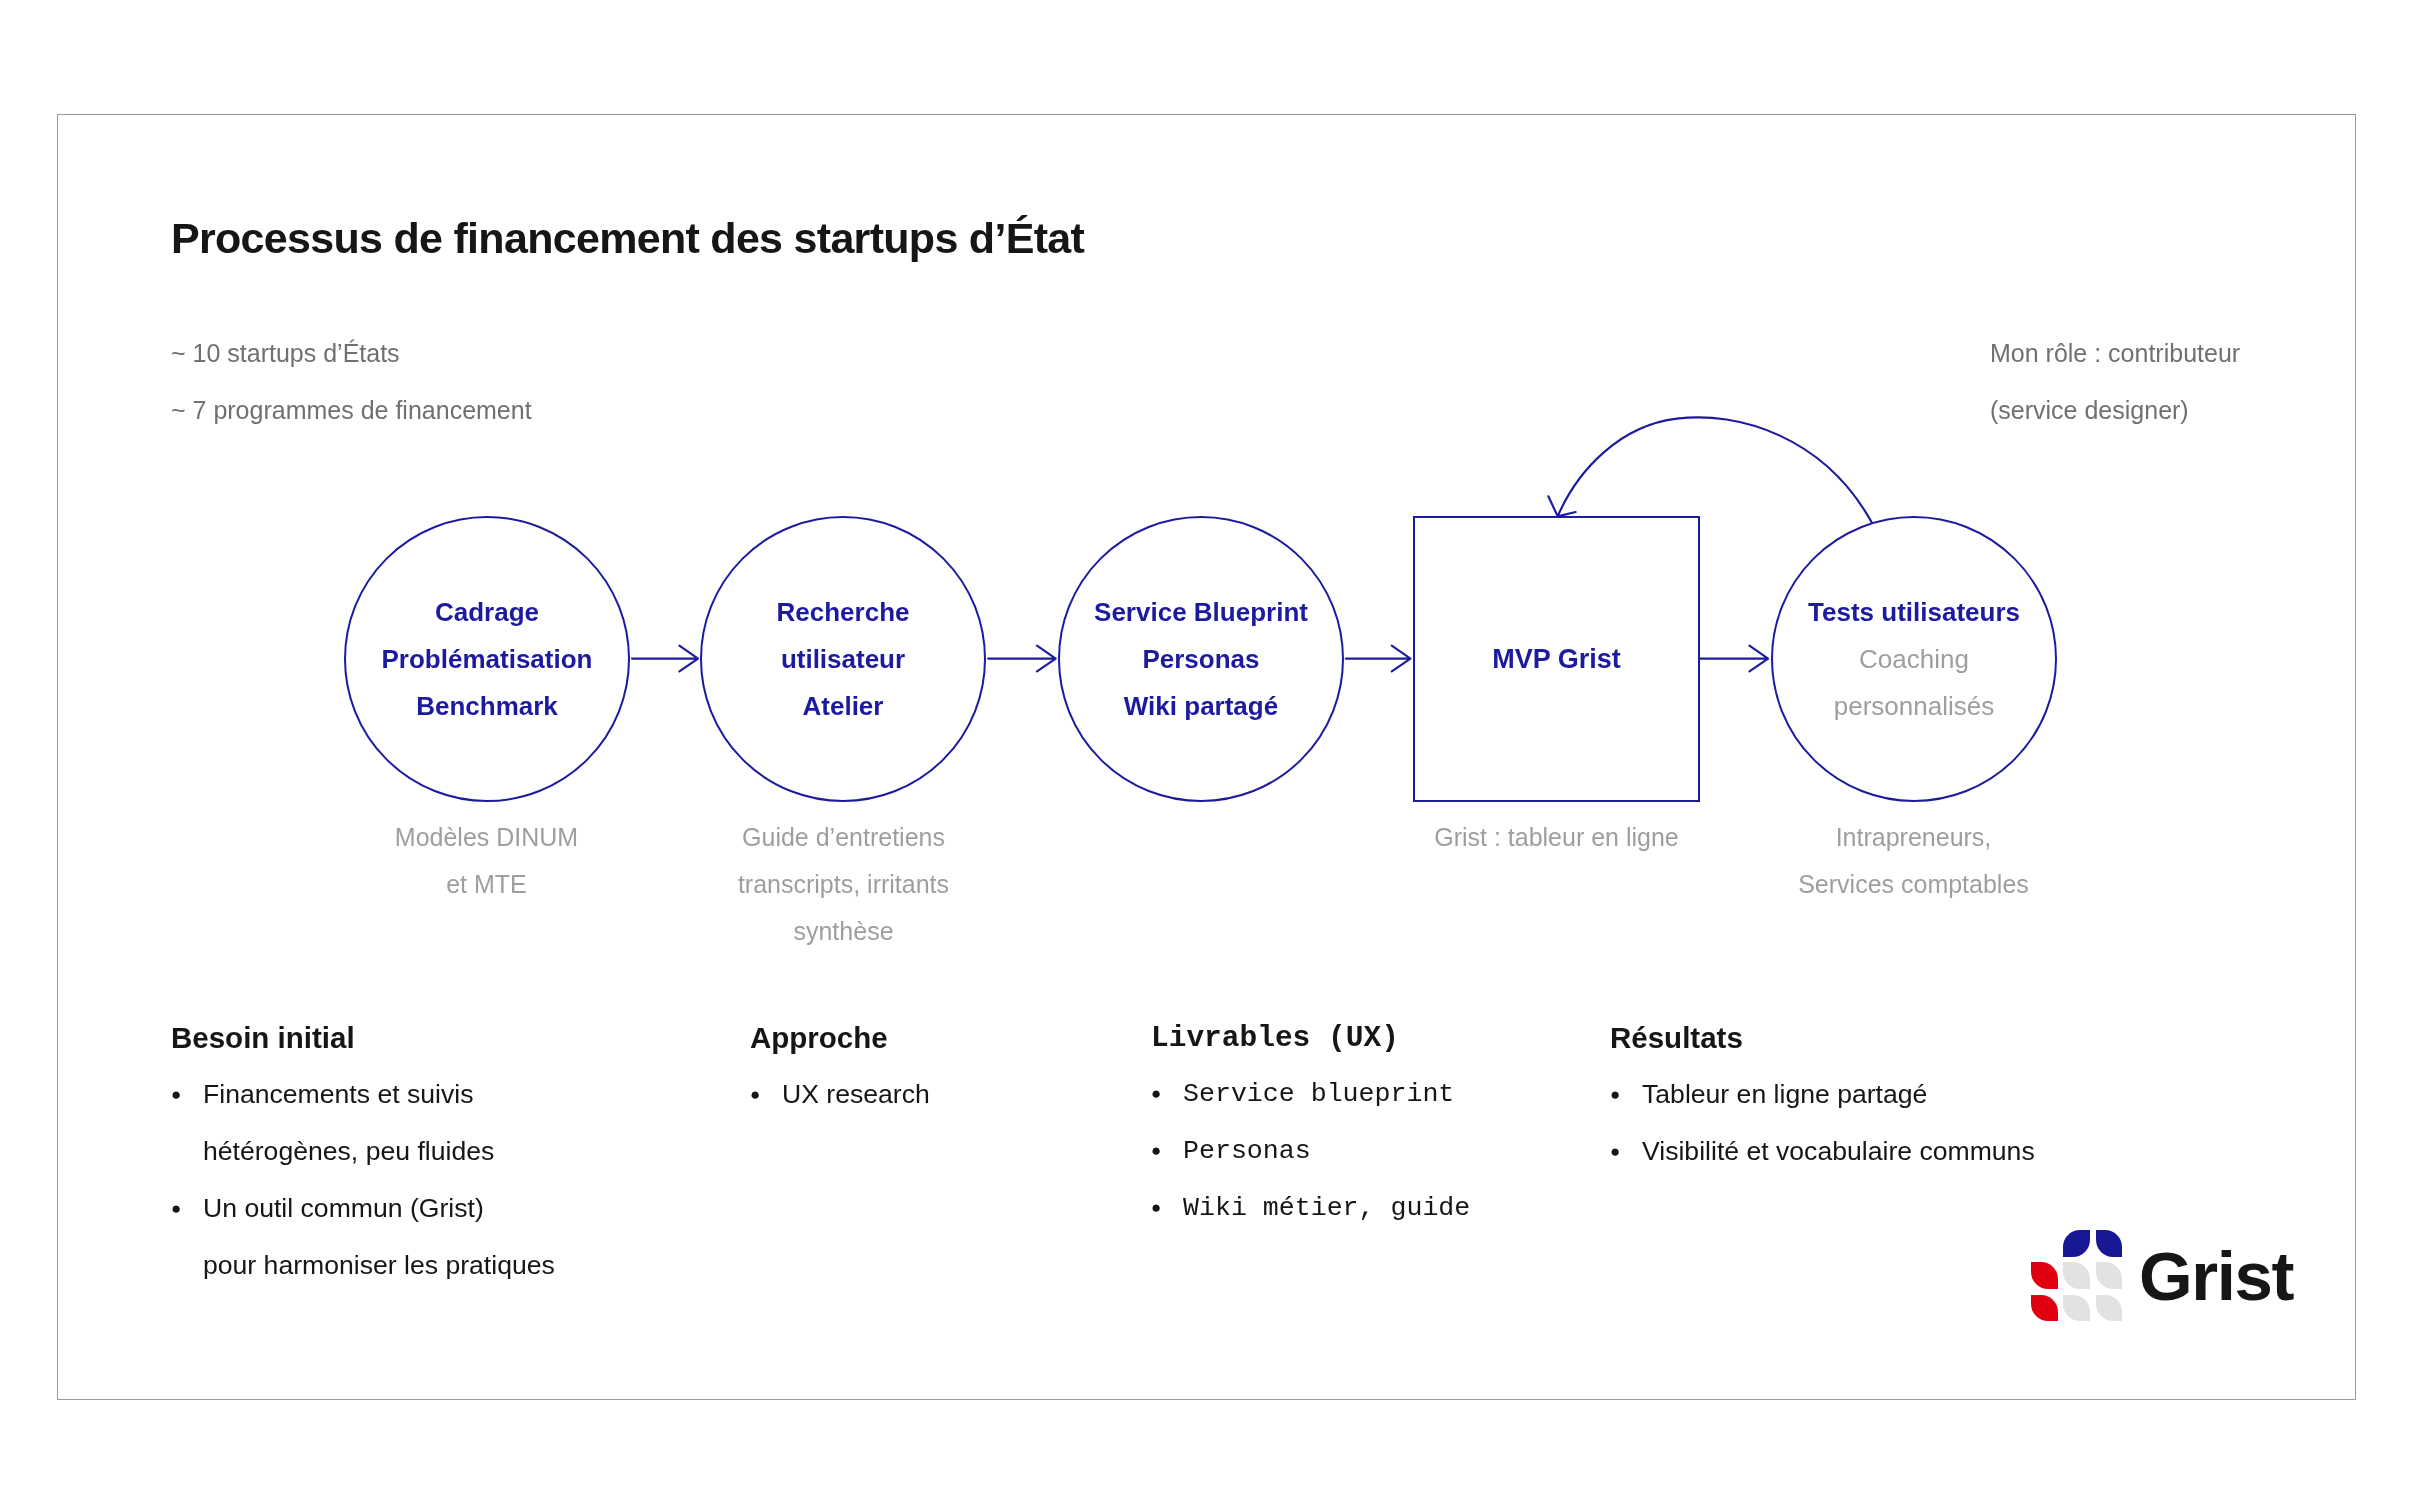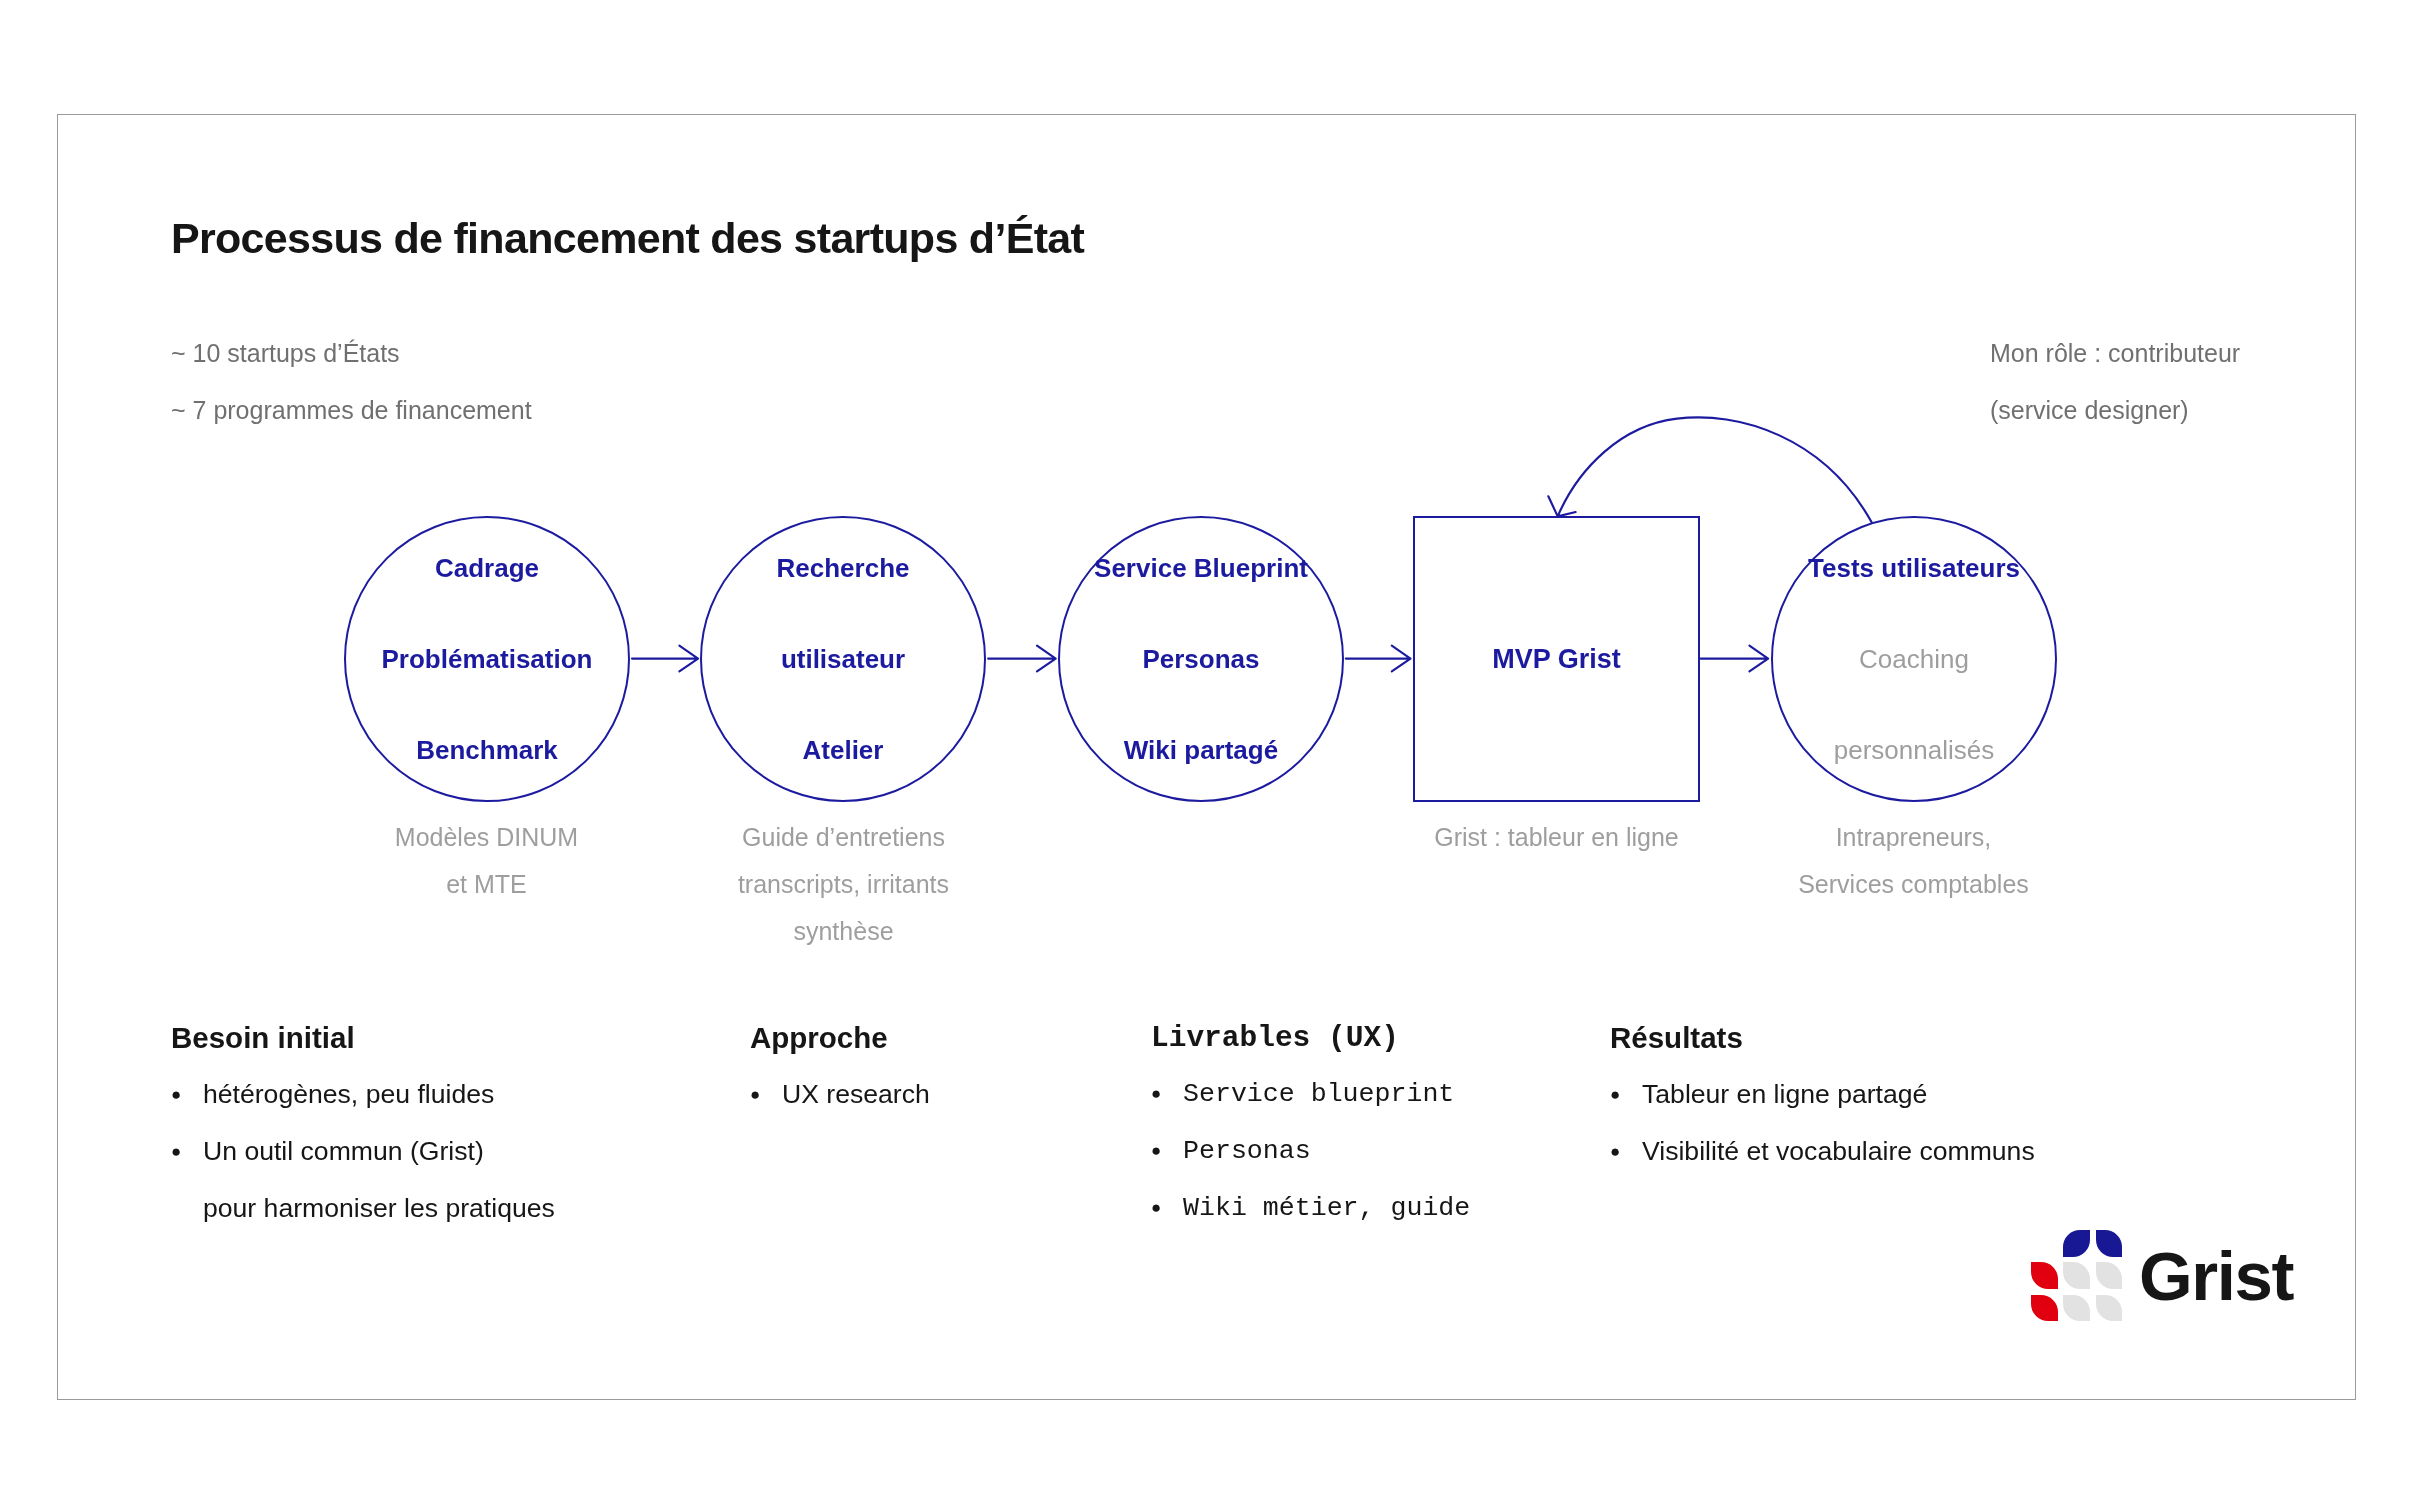--- a/index.html
+++ b/index.html
@@ -34,21 +34,20 @@
   }
 
   .node {
     position: absolute; top: 516px; width: 286px; height: 286px;
     border: 2.2px solid var(--accent, #1c1ba0);
     display: flex; flex-direction: column; align-items: center; justify-content: center;
     text-align: left;
     font-size: 26px; font-weight: 600; line-height: 47px;
     color: var(--accent, #1c1ba0);
     background: #ffffff;
-    gap: 44px;
   }
   .node.circle { border-radius: 50%; }
   #node1 { left: 344px; }
   #node2 { left: 700px; }
   #node3 { left: 1058px; }
   #node4 { left: 1413px; width: 287px; font-size: 27px; }
   #node5 { left: 1771px; }
   .node .muted { color: var(--muted, #9e9e9e); font-weight: 400; }
 
   .caption {
@@ -167,20 +166,21 @@
   <path d="M 2368 917 L 2462 917 M 2436 899 L 2462 917 L 2436 935"></path>
   <path d="M 2606 727 C 2540 608 2420 572 2335 583 C 2258 592 2198 652 2169 719 M 2169 719 L 2194 713 M 2169 719 L 2156 691"></path>
 </svg>
 
 <div id="section-besoin" class="section">
   <div class="heading">Besoin initial</div>
   <div class="bullets">
     <div class="bullet-item">
       <span class="dot">●</span>
       <span class="lines">
+        <span>Financements et suivis</span>
         <span>hétérogènes, peu fluides</span>
       </span>
     </div>
     <div class="bullet-item">
       <span class="dot">●</span>
       <span class="lines">
         <span>Un outil commun (Grist)</span>
         <span>pour harmoniser les pratiques</span>
       </span>
     </div>

